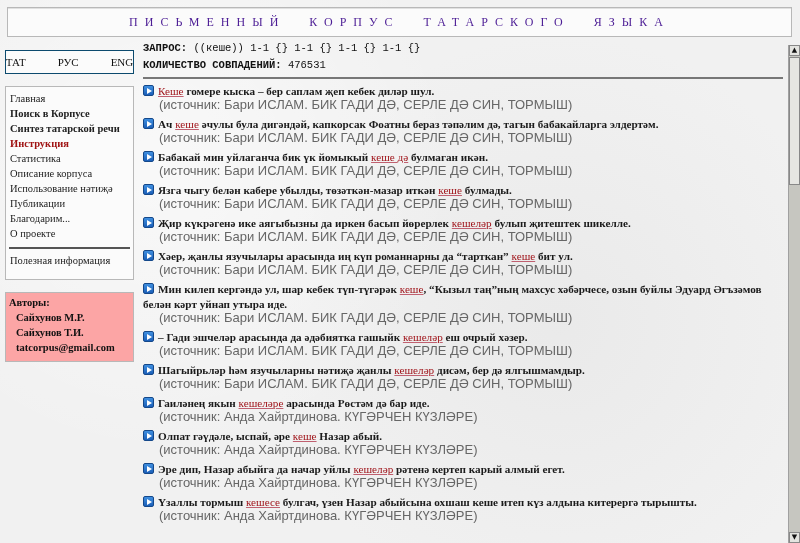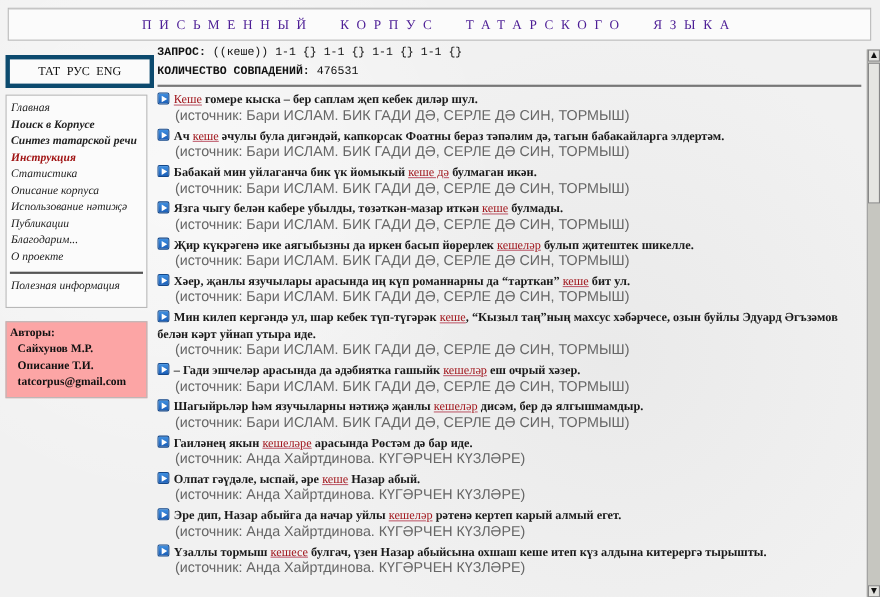--- a/index.html
+++ b/index.html
@@ -17,31 +17,31 @@
     border:1px solid #b8b8b8; background:#fbfbfb;
     box-shadow:0 1px 0 #e0e0e0 inset;
     display:flex; align-items:center; justify-content:center;
   }
   .header-title {
     font-family:"Liberation Serif",serif; font-size:12px; letter-spacing:7px; color:#4c1d95;
     word-spacing:14px;
   }
   .lang-box {
     position:absolute; left:5px; top:50px; width:127px; height:22px;
-    border:4px solid #0c4a6e; background:#fbfbfb;
-    display:flex; align-items:center; justify-content:center; gap:6px;
+    border:1px solid #0c4a6e; background:#fbfbfb;
+    display:flex; align-items:center; justify-content:center; gap:32px;
     font-family:"Liberation Serif",serif; font-size:11px;
   }
   .lang-box span { cursor:pointer; }
   .nav-box {
     position:absolute; left:5px; top:86px; width:127px; height:192px;
     border:1px solid #b8b8b8; background:#fbfbfb;
     font-family:"Liberation Serif",serif; font-size:10.5px;
   }
-  .nav-item { display:block; padding:0 4px; line-height:15px; color:#222; cursor:pointer; white-space:nowrap;font-style:italic; }
+  .nav-item { display:block; padding:0 4px; line-height:15px; color:#222; cursor:pointer; white-space:nowrap; }
   .nav-item.bold { font-weight:bold; }
   .nav-item.active { color:#a01414; font-weight:bold; }
   .nav-first { margin-top:4px; }
   .nav-sep { height:0; border-top:2px solid #555; margin:6px 3px 4px 3px; }
   .authors-box {
     position:absolute; left:5px; top:292px; width:127px; height:68px;
     border:1px solid #b8b8b8; background:#fca5a5;
     font-family:"Liberation Serif",serif; font-size:10.5px; font-weight:bold;
   }
   .authors-box .a-title { padding:3px 3px 0 3px; line-height:14px; }
@@ -100,21 +100,21 @@
   <a class="nav-item">Публикации</a>
   <a class="nav-item">Благодарим...</a>
   <a class="nav-item">О проекте</a>
   <div class="nav-sep"></div>
   <a class="nav-item">Полезная информация</a>
 </div>
 
 <div class="authors-box">
   <div class="a-title">Авторы:</div>
   <div class="a-line">Сайхунов М.Р.</div>
-  <div class="a-line">Описание Т.И.</div>
+  <div class="a-line">Сайхунов Т.И.</div>
   <div class="a-line">tatcorpus@gmail.com</div>
 </div>
 
 <div class="main">
   <div class="query">
     <b>ЗАПРОС:</b>
     <span>((кеше)) 1-1 {} 1-1 {} 1-1 {} 1-1 {}</span>
   </div>
   <div class="query">
     <b>КОЛИЧЕСТВО СОВПАДЕНИЙ:</b>

